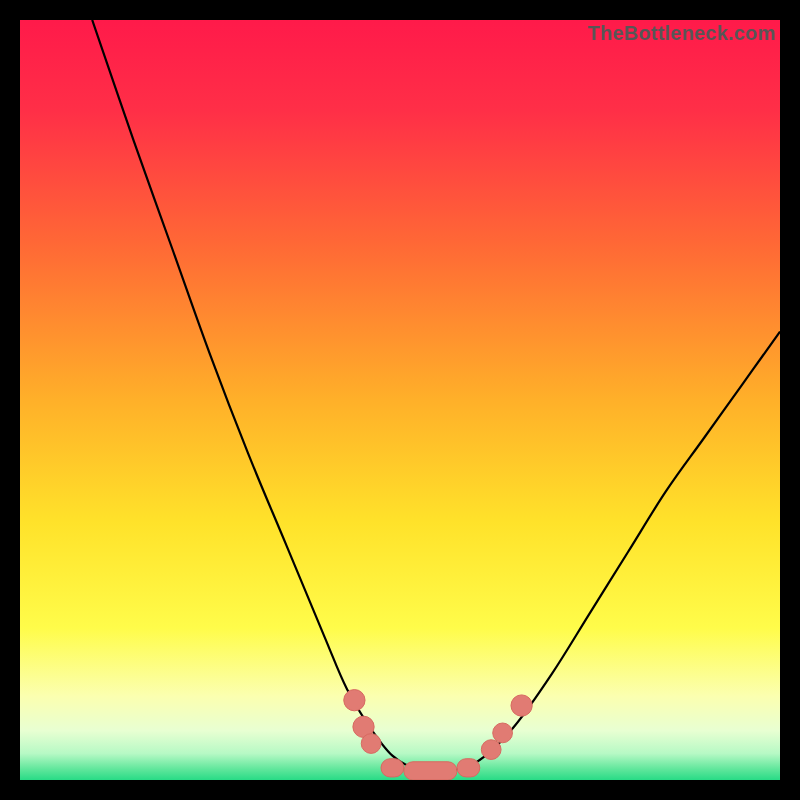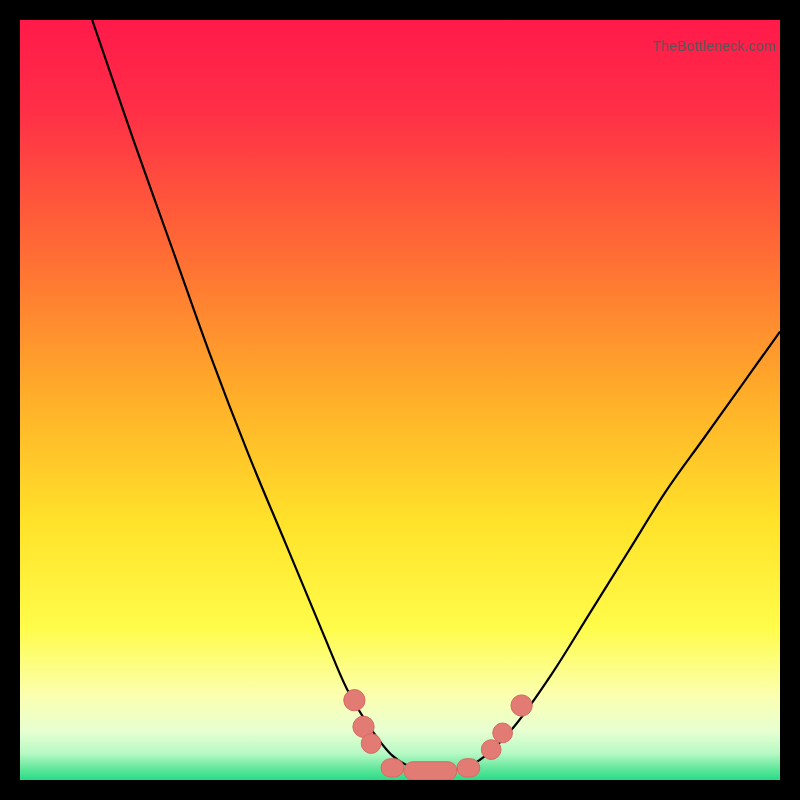--- a/index.html
+++ b/index.html
@@ -21,25 +21,25 @@
   }
   .gradient {
     position: absolute;
     left: 0;
     top: 0;
     width: 760px;
     height: 760px;
   }
   .watermark {
     position: absolute;
-    top: 18px;
+    top: 2px;
     right: 4px;
     color: #565656;
-    font-size: 14px;
-    font-weight: 400;
+    font-size: 20px;
+    font-weight: 700;
     letter-spacing: 0.2px;
     z-index: 10;
   }
   .curve-layer {
     position: absolute;
     left: 0;
     top: 0;
     width: 760px;
     height: 760px;
     z-index: 5;

